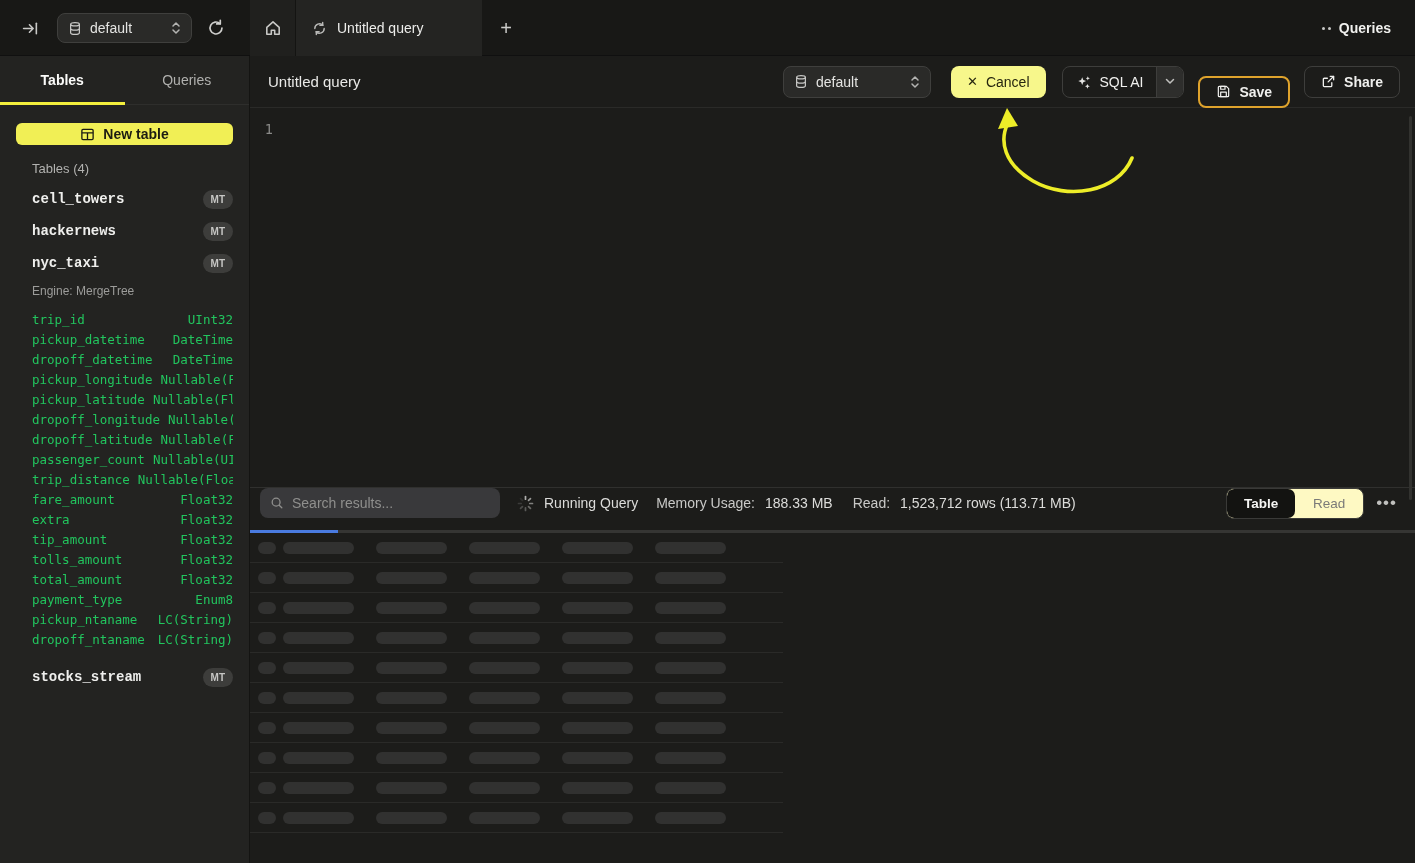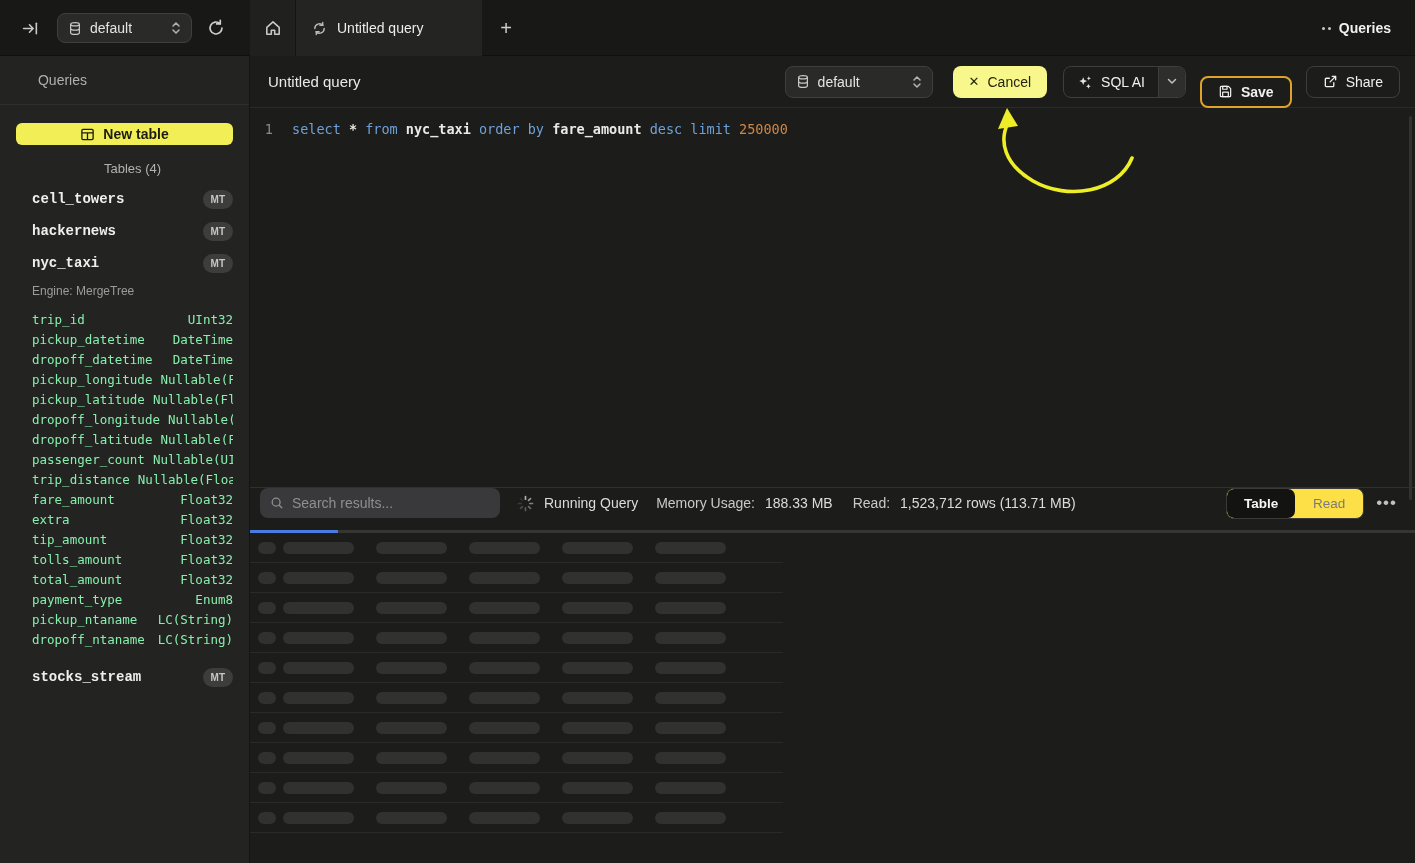--- a/index.html
+++ b/index.html
@@ -45,32 +45,32 @@
     height:3px; background:#f3ef3d; }
   .sb-body { padding:18px 16px 0 16px; }
   .new-table-btn { width:100%; height:22px; background:#f1ef55; border:none; border-radius:6px;
     display:flex; align-items:center; justify-content:center; gap:8px; font-size:14px;
     font-weight:600; color:#1c1c12; cursor:pointer; font-family:inherit; }
   .sb-search { margin-top:17px; width:100%; height:32px; border:1px solid #3a3a38;
     border-radius:8px; display:flex; align-items:center; gap:8px; padding:0 10px; background:#242422; }
   .sb-search input { background:transparent; border:none; outline:none; color:#d8d8d6;
     font-size:14px; width:100%; font-family:inherit; }
   .sb-search input::placeholder { color:#8c8c8a; }
-  .sb-section { margin-top:16px; font-size:13px; color:#b2b2b0; padding-left:16px; line-height:16px;text-align:center; }
+  .sb-section { margin-top:16px; font-size:13px; color:#b2b2b0; padding-left:16px; line-height:16px; }
   .tables-list { margin-top:6px; }
   .tbl-row { height:32px; display:flex; align-items:center; justify-content:space-between;
     padding-left:16px; cursor:pointer; }
   .tbl-row .tbl-name { font-size:14px; font-weight:600; color:#efefed;font-family:Liberation Mono, monospace; }
   .badge { min-width:30px; height:19px; border-radius:10px; background:#3d3d3b; color:#c6c6c4;
     font-size:10px; font-weight:600; letter-spacing:.4px; display:flex; align-items:center;
     justify-content:center; padding:0 7px; }
   .tbl-engine { padding-left:16px; font-size:12px; color:#9c9c9a; height:20px; line-height:20px; margin-top:2px; }
   .cols { padding:8px 0 2px 16px; }
   .col-row { height:20px; display:flex; align-items:center; justify-content:space-between;
-    font-family:"DejaVu Sans Mono", monospace; font-size:12.5px; color:#86efac;
+    font-family:"DejaVu Sans Mono", monospace; font-size:12.5px; color:#22c55e;
     white-space:nowrap; overflow:hidden; cursor:pointer; }
   .col-row .col-type { margin-left:8px; }
   .tbl-row.last { margin-top:10px; }
 
   
   .main { position:absolute; left:250px; top:56px; right:0; bottom:0; background:#1c1c1a; }
   .main-header { height:52px; display:flex; align-items:center; padding:0 15px 0 18px;
     border-bottom:1px solid #2a2a28; }
   .qtitle { font-size:15px; color:#e9e9e7; }
   .hdr-controls { margin-left:auto; display:flex; align-items:center; }
@@ -80,21 +80,21 @@
     border:1px solid #3e3e3c; color:#f0f0ee; font-family:inherit; }
   .btn-cancel { background:#f7f78b; border:none; color:#26260f; font-weight:500; margin-left:20px; }
   .btn-cancel .x { font-size:13px; }
   .split-btn { margin-left:16px; height:32px; border:1px solid #3e3e3c; border-radius:8px;
     display:flex; overflow:hidden; }
   .split-main { display:flex; align-items:center; gap:8px; padding:0 13px; font-size:14px;
     color:#f0f0ee; cursor:pointer; }
   .split-caret { width:27px; background:#2e2e2c; border-left:1px solid #3e3e3c;
     display:flex; align-items:center; justify-content:center; cursor:pointer; }
   .btn-save { margin-left:14px; border:2px solid #dfa32c; font-weight:600;margin-top:20px; }
-  .btn-share { margin-left:14px; font-weight:400; }
+  .btn-share { margin-left:14px; font-weight:700; }
 
   
   .editor { height:379px; position:relative; }
   .code-line { display:flex; padding-top:13px; font-family:"DejaVu Sans Mono", monospace;
     font-size:13.5px; line-height:17px; }
   .gutter { width:23px; text-align:right; margin-right:19px; color:#8a8a88; }
   .tok-kw { color:#6ea1d8; }
   .tok-id { color:#e9e9e7; font-weight:700; }
   .tok-num { color:#cf8644; }
   .editor-scrollbar { position:absolute; right:3px; top:8px; width:3px; height:384px;
@@ -107,21 +107,21 @@
     align-items:center; gap:8px; padding:0 10px; }
   .res-search input { background:transparent; border:none; outline:none; width:100%;
     color:#d8d8d6; font-size:14px; font-family:inherit; }
   .res-search input::placeholder { color:#8f8f8d; }
   .spinner { margin-left:17px; width:17px; height:17px; animation:spin 1.1s steps(8) infinite; }
   @keyframes spin { to { transform:rotate(360deg); } }
   .status-text { margin-left:10px; font-size:14px; color:#dcdcda; }
   .stat-label { margin-left:18px; font-size:14px; color:#c9c9c7; }
   .stat-value { margin-left:10px; font-size:14px; color:#dcdcda; }
   .view-toggle { margin-left:auto; height:31px; border:1px solid #3a3a38; border-radius:8px;
-    background:#fde047; display:flex; overflow:hidden; }
+    background:#fef9c3; display:flex; overflow:hidden; }
   .vt-seg { width:68px; display:flex; align-items:center; justify-content:center;
     font-size:13.5px; color:#7a7a78; cursor:pointer; }
   .vt-seg.active { background:#131311; color:#f5f5f3; font-weight:600; border-radius:7px; }
   .more-btn { margin-left:12px; color:#c0c0be; font-size:17px; letter-spacing:1px; cursor:pointer; line-height:0; }
 
   
   .results { position:relative; }
   .progress-track { height:3px; background:#353533; width:100%; }
   .progress-fill { height:3px; background:#4a7be0; width:88px; }
   .sk-row { height:30px; width:533px; display:flex; align-items:center; padding-left:8px;
@@ -192,20 +192,23 @@
     <span class="dots-icon">
         <i></i>
         <i></i>
       </span>
     <span>Queries</span>
   </div>
 </div>
 
 <div class="sidebar">
   <div class="sb-tabs" id="sidebar-tabs">
+      <div class="sb-tab active">
+        <span>Tables</span>
+      </div>
       <div class="sb-tab">
         <span>Queries</span>
       </div>
     </div>
   <div class="sb-body">
     <button class="new-table-btn">
       <span>
         <svg width="15" height="15" viewBox="0 0 16 16" fill="none" stroke="#1c1c12" stroke-width="1.4">
           <rect x="2" y="2.5" width="12" height="11" rx="1.2"></rect>
           <path d="M2 6.2h12M8 6.2v7.3"></path>
@@ -368,21 +371,20 @@
           </svg>
         </span>
         <span>Share</span>
       </button>
     </div>
   </div>
 
   <div class="editor">
     <div class="code-line">
       <span class="gutter">1</span>
-      <span id="code-tokens"><span class="tok-kw">select </span><span class="tok-id">* </span><span class="tok-kw">from </span><span class="tok-id">nyc_taxi </span><span class="tok-kw">order by </span><span class="tok-id">fare_amount </span><span class="tok-kw">desc limit </span><span class="tok-num">250000</span></span>
     </div>
     <div class="editor-scrollbar"></div>
   </div>
 
   <div class="results-toolbar">
     <div class="res-search">
       <span>
         <svg width="14" height="14" viewBox="0 0 16 16" fill="none" stroke="#8f8f8d" stroke-width="1.5" stroke-linecap="round">
           <circle cx="7" cy="7" r="4.5"></circle>
             <path d="m10.5 10.5 3 3"></path>

